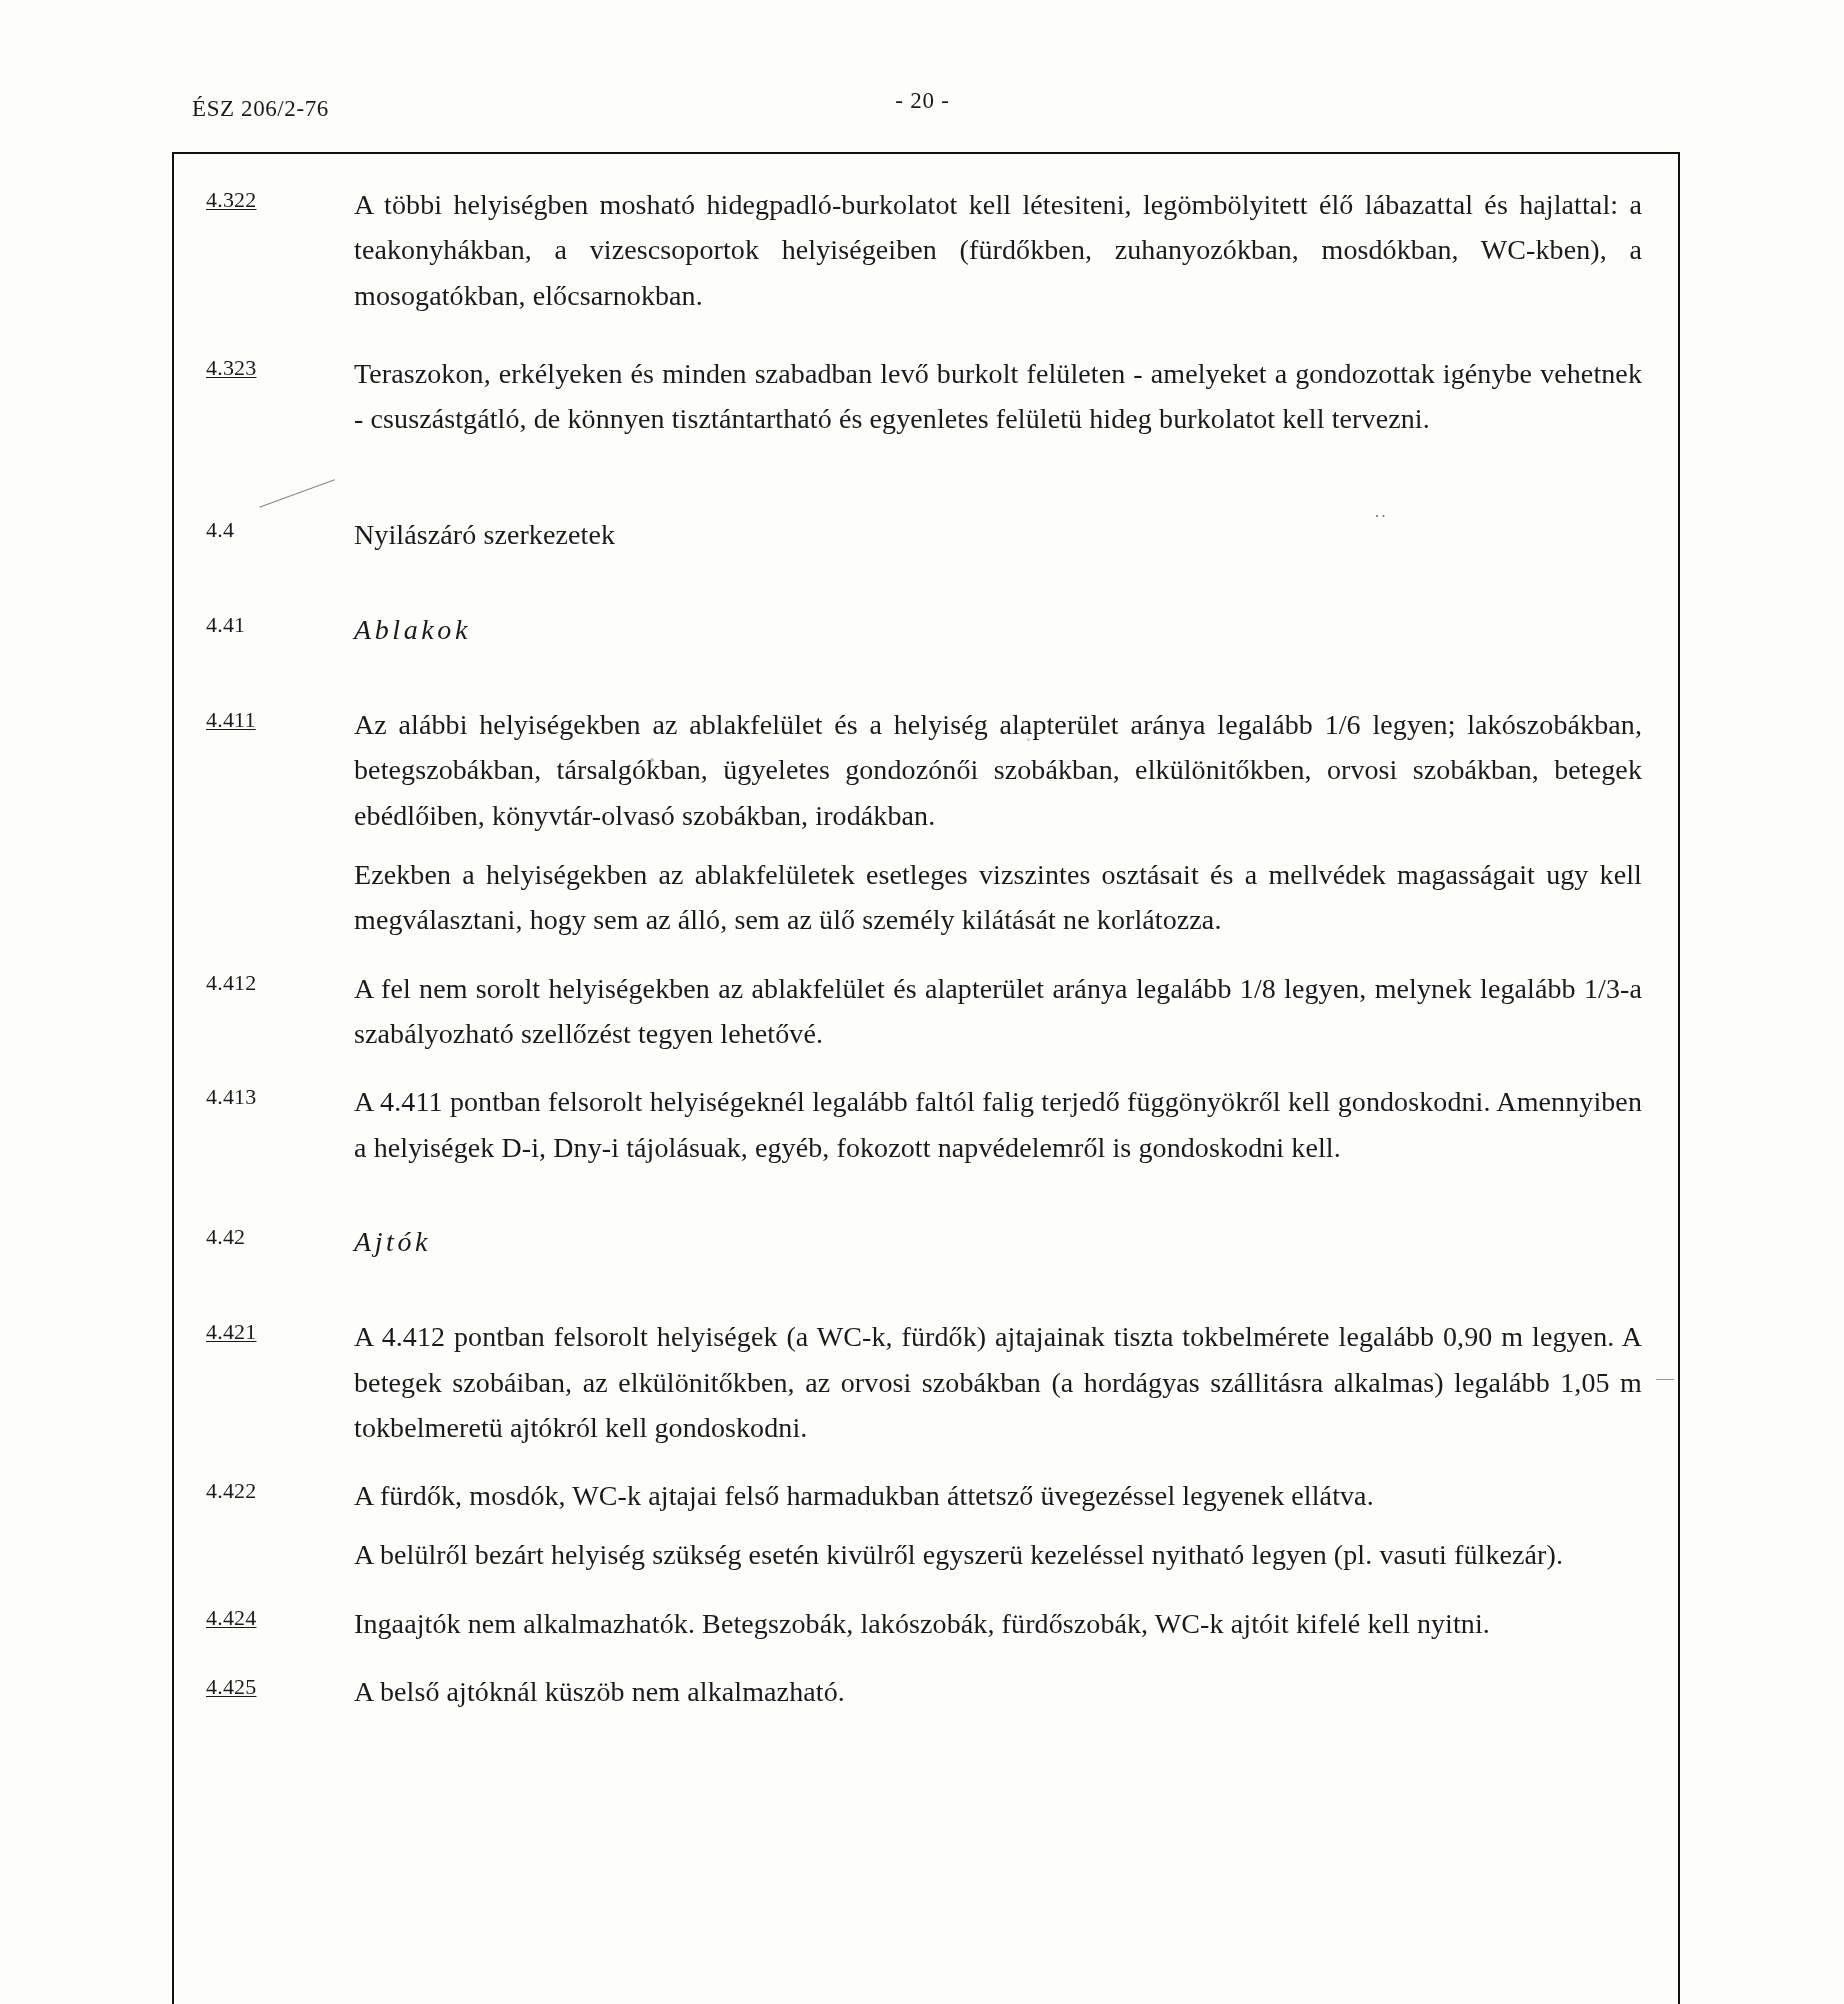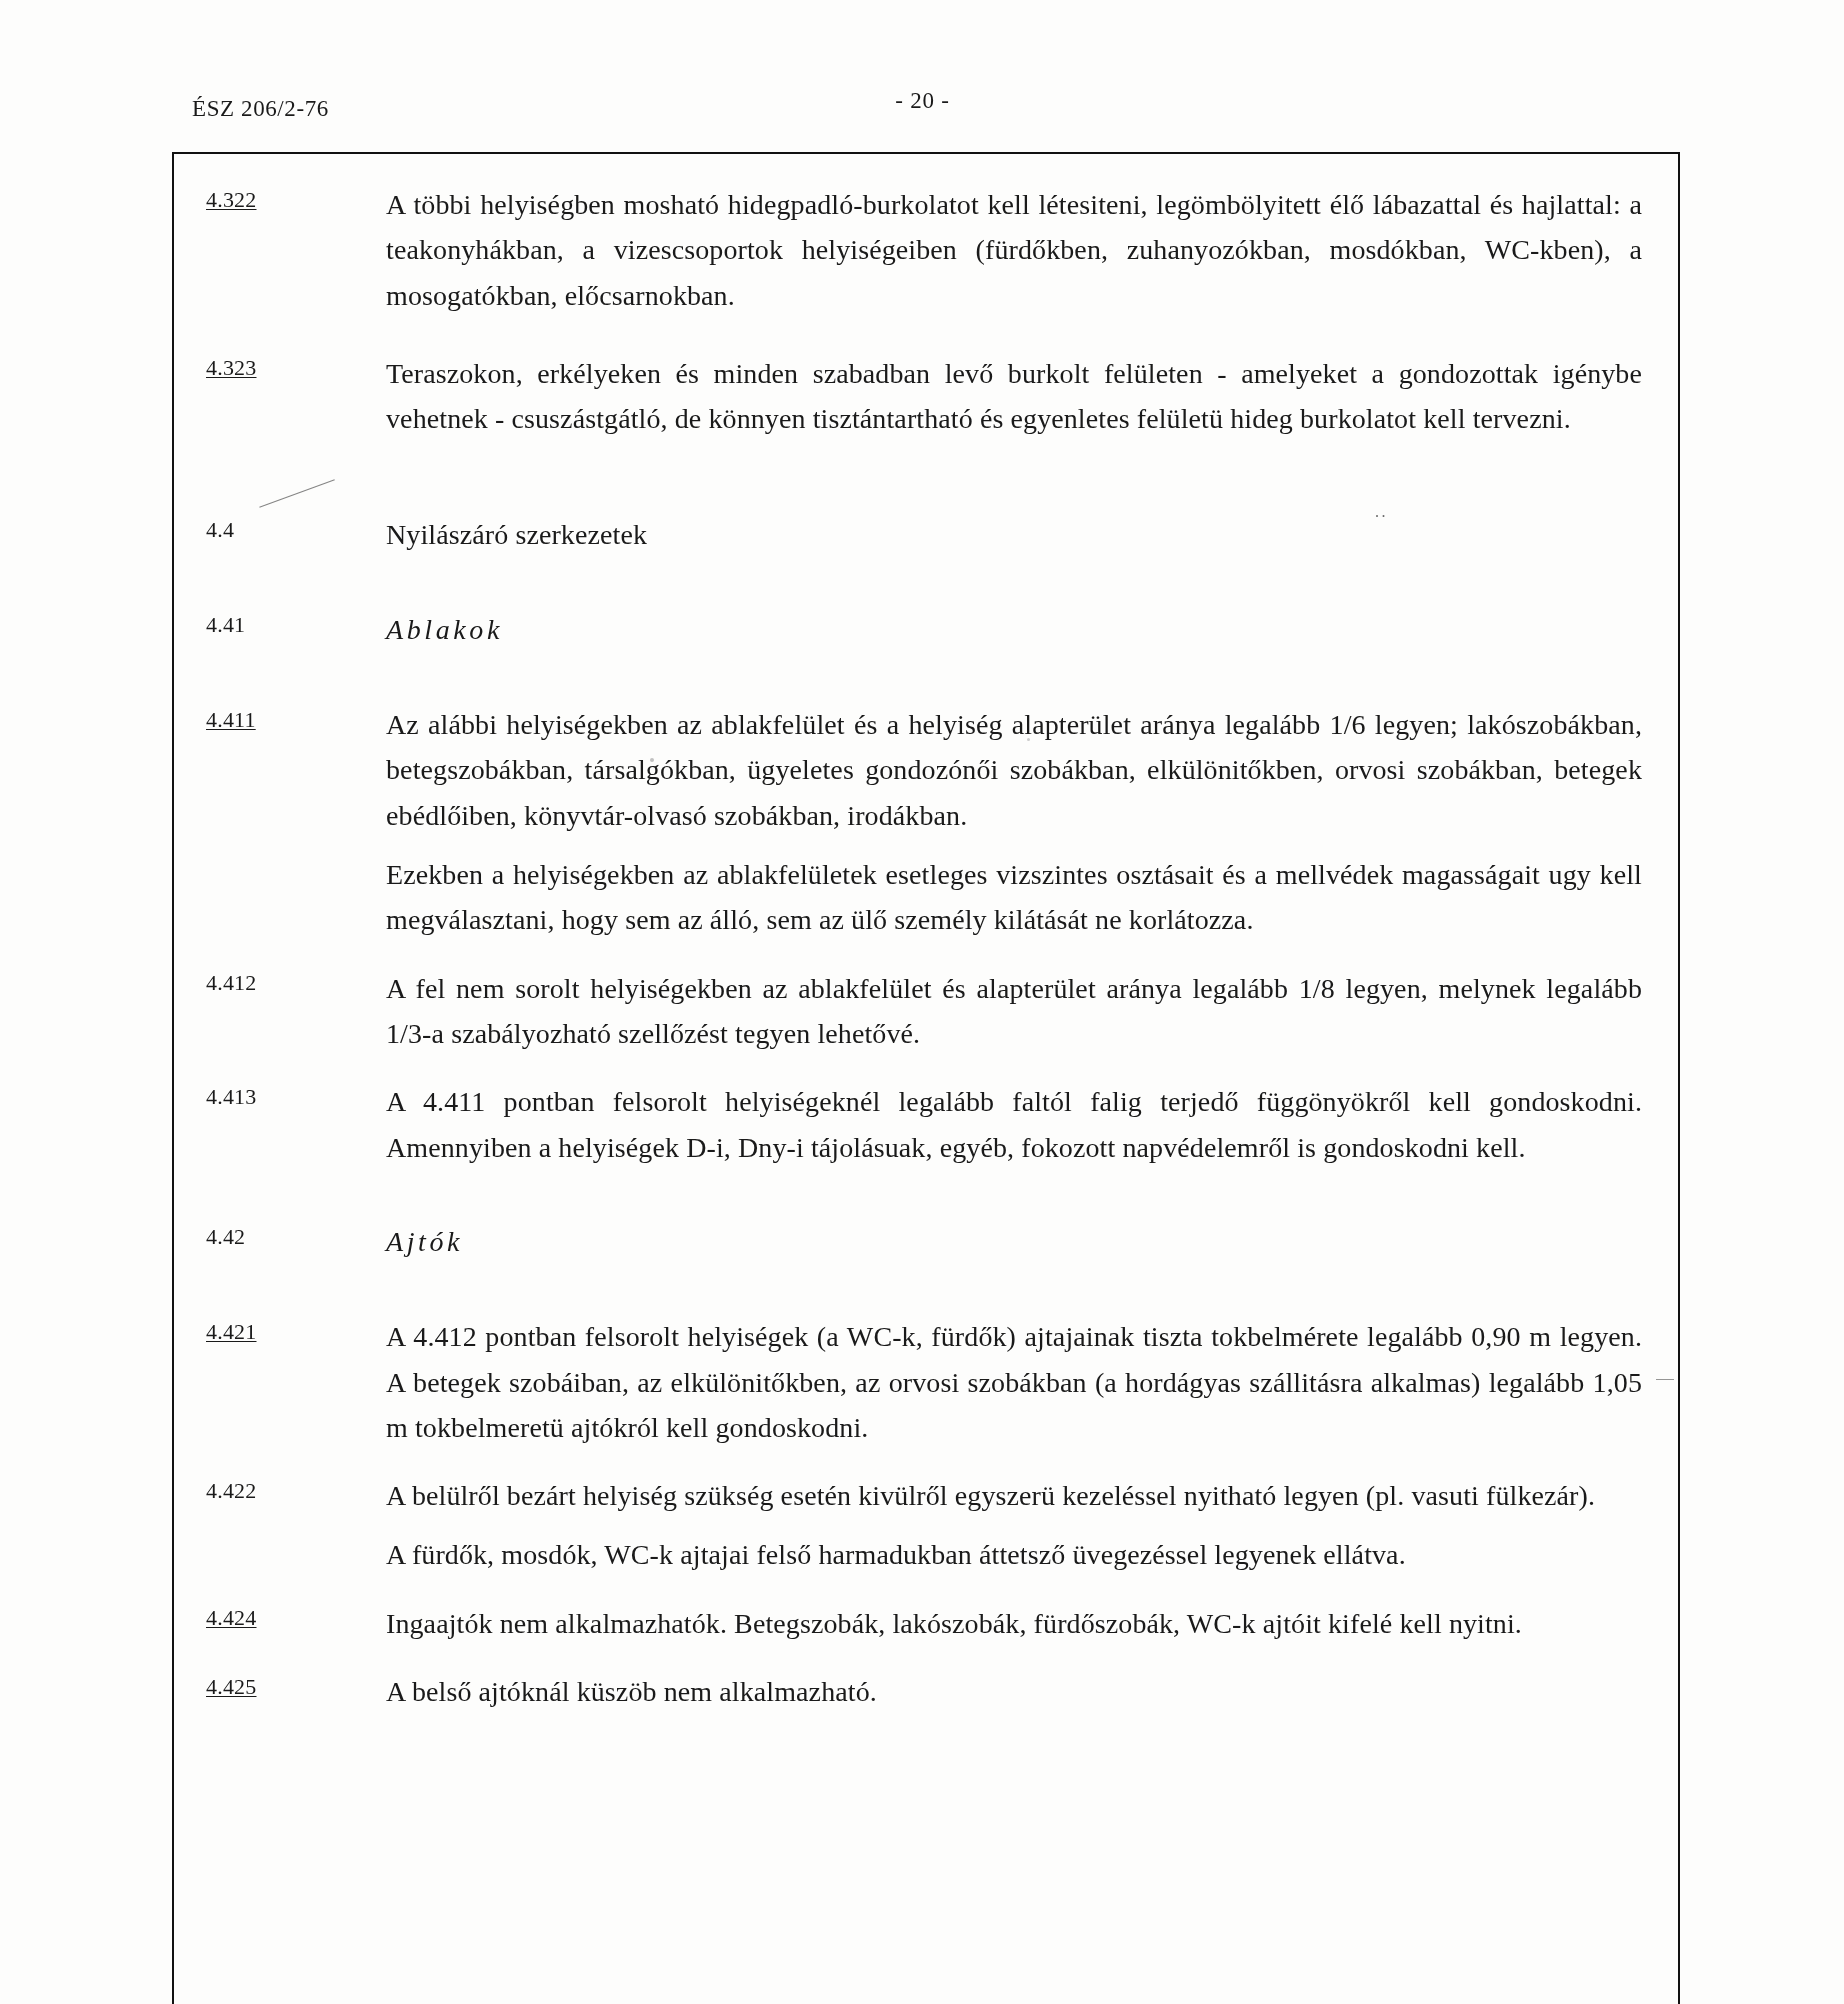--- a/index.html
+++ b/index.html
@@ -60,21 +60,20 @@
     bottom: 0;
     padding: 28px 36px 16px 32px;
     box-sizing: border-box;
   }
   
   .clause {
     position: relative;
     display: flex;
     align-items: flex-start;
     margin-bottom: 23px;
-    gap: 32px;
   }
   .clause .num {
     flex: 0 0 auto;
     width: 120px;
     font-size: 22px;
     line-height: 1.55;
     padding-top: 0.8px;
     white-space: nowrap;
     letter-spacing: 0.2px;
   }
@@ -245,22 +244,22 @@
       <div class="clause">
         <div class="num underline">4.421</div>
         <div class="body">
           <p>A 4.412 pontban felsorolt helyiségek (a WC-k, fürdők) ajtajainak tiszta tokbelmérete legalább 0,90 m legyen. A betegek szobáiban, az elkülönitőkben, az orvosi szobákban (a hordágyas szállitásra alkalmas) legalább 1,05 m tokbelmeretü ajtókról kell gondoskodni.</p>
         </div>
       </div>
 
       <div class="clause">
         <div class="num">4.422</div>
         <div class="body">
+          <p>A fürdők, mosdók, WC-k ajtajai felső harmadukban áttetsző üvegezéssel legyenek ellátva.</p>
           <p>A belülről bezárt helyiség szükség esetén kivülről egyszerü kezeléssel nyitható legyen (pl. vasuti fülkezár).</p>
-          <p>A fürdők, mosdók, WC-k ajtajai felső harmadukban áttetsző üvegezéssel legyenek ellátva.</p>
         </div>
       </div>
 
 
       <div class="clause">
         <div class="num underline">4.424</div>
         <div class="body">
           <p>Ingaajtók nem alkalmazhatók. Betegszobák, lakószobák, fürdőszobák, WC-k ajtóit kifelé kell nyitni.</p>
         </div>
       </div>

